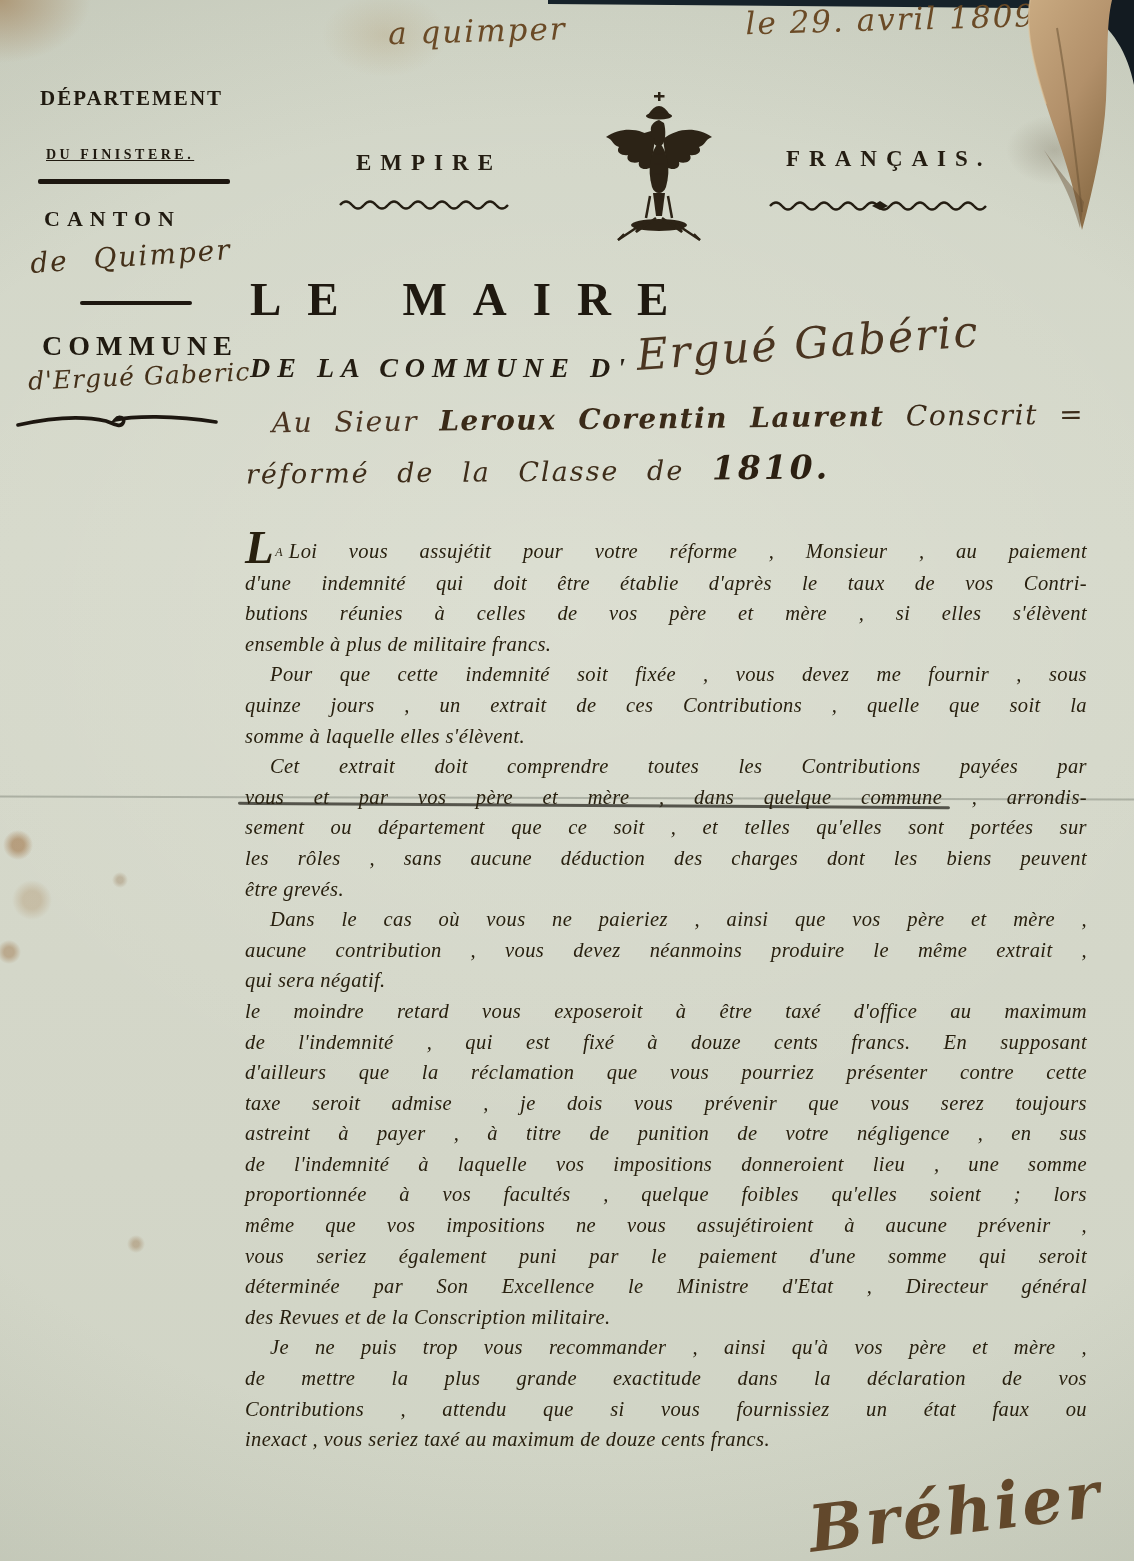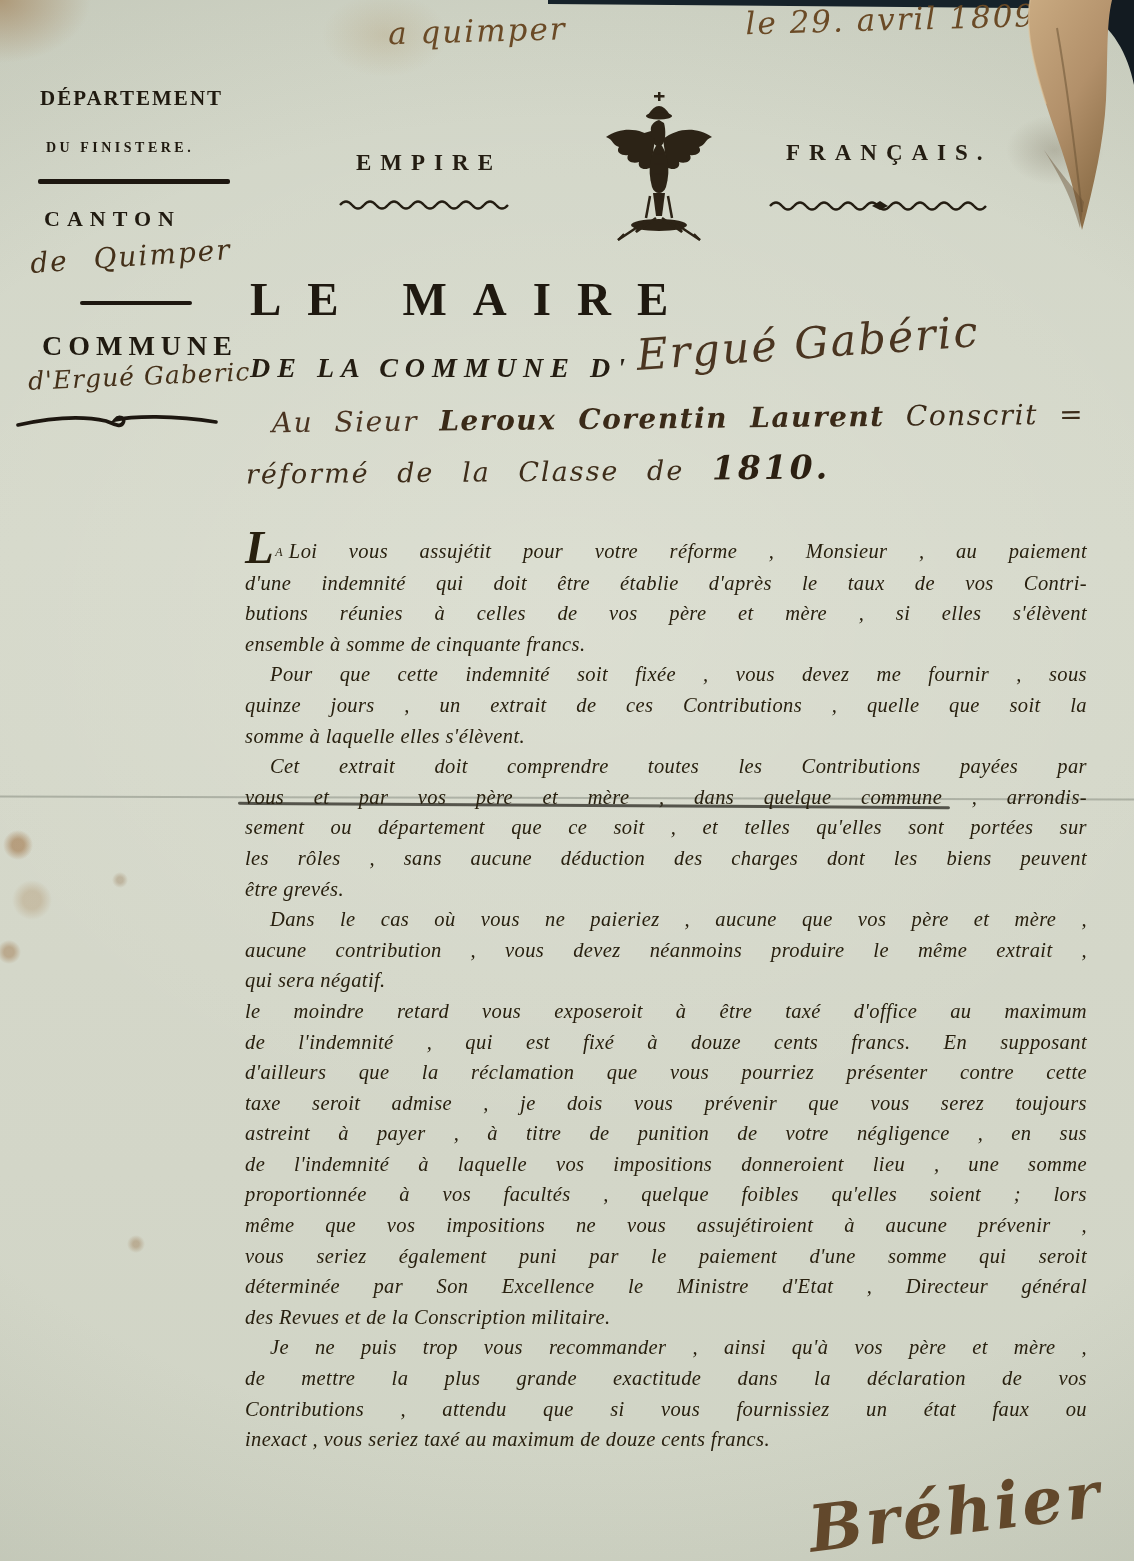--- a/index.html
+++ b/index.html
@@ -57,36 +57,36 @@
 
   <div class="crease"></div>
   <div class="strike"></div>
 
   <div class="hw hw-date">
     <span>a quimper</span>
     <span>le 29. avril 1809.</span>
   </div>
 
   <div class="abs caps" style="left:40px;top:86px;font-size:21px;">DÉPARTEMENT</div>
-  <div class="abs caps" style="left:46px;top:140px;font-size:14px;letter-spacing:3.5px;">DU FINISTERE.</div>
+  <div class="abs caps" style="left:46px;top:147px;font-size:14px;letter-spacing:3.5px;text-decoration:underline;">DU FINISTERE.</div>
   <div class="rule" style="left:38px;top:179px;width:192px;height:5px;"></div>
   <div class="abs caps" style="left:44px;top:206px;font-size:22px;letter-spacing:7px;">CANTON</div>
   <div class="hw hw-canton">de Quimper</div>
   <div class="rule" style="left:80px;top:301px;width:112px;height:4px;"></div>
   <div class="abs caps" style="left:42px;top:330px;font-size:28px;letter-spacing:6px;">COMMUNE</div>
   <div class="hw hw-commune">d'Ergué Gaberic</div>
   <svg class="abs" style="left:14px;top:412px;" width="210" height="22" viewBox="0 0 210 22">
     <path d="M4,13 C40,5 70,4 92,9 C101,12 106,16 109,11 C112,6 105,3 101,8 C118,4 160,3 202,10" fill="none" stroke="#1d1710" stroke-width="3.6" stroke-linecap="round"></path>
   </svg>
 
   <div class="abs masthead-word" style="left:356px;top:150px;">EMPIRE</div>
   <svg class="abs" style="left:338px;top:198px;" width="176" height="12" viewBox="0 0 176 12">
     <path d="M2,7 q6,-7 12,0 t12,0 t12,0 t12,0 t12,0 t12,0 t12,0 t12,0 t12,0 t12,0 t12,0 t12,0 t12,0 t12,0" fill="none" stroke="#241d12" stroke-width="2.3"></path>
   </svg>
-  <div class="abs masthead-word" style="left:786px;top:140px;text-align:center;">FRANÇAIS.</div>
+  <div class="abs masthead-word" style="left:786px;top:146px;text-align:center;">FRANÇAIS.</div>
   <svg class="abs" style="left:768px;top:198px;" width="224" height="14" viewBox="0 0 224 14">
     <path d="M2,8 q6,-7 12,0 t12,0 t12,0 t12,0 t12,0 t12,0 t12,0 t12,0 t12,0 t12,0 t12,0 t12,0 t12,0 t12,0 t12,0 t12,0 t12,0 t12,0" fill="none" stroke="#241d12" stroke-width="2.3"></path>
     <polygon points="104,8 112,3 120,8 112,12" fill="#241d12"></polygon>
   </svg>
 
   <svg class="abs" style="left:598px;top:92px;" width="122" height="152" viewBox="0 0 122 152">
     <g fill="#2c2316" stroke="#2c2316">
       <rect x="60" y="0" width="2.5" height="9" stroke="none"></rect>
       <rect x="56" y="3" width="10.5" height="2.5" stroke="none"></rect>
       <path d="M50,23 Q61,5 72,23 Z" stroke="none"></path>
@@ -120,36 +120,36 @@
   <div class="hw hw-addr2">
     <span>réformé de la Classe de</span>
     <span class="year">1810.</span>
   </div>
 
   <div class="body-text">
       <div>
         <div class="bline"><span class="dropcap">L</span><span class="smallcap">A</span>Loi vous assujétit pour votre réforme , Monsieur , au paiement</div>
         <div class="bline">d'une indemnité qui doit être établie d'après le taux de vos Contri-</div>
         <div class="bline">butions réunies à celles de vos père et mère , si elles s'élèvent</div>
-        <div class="bline last">ensemble à somme de cinquante francs.</div>
+        <div class="bline last">ensemble à plus de militaire francs.</div>
       </div>
       <div>
         <div class="bline indent">Pour que cette indemnité soit fixée , vous devez me fournir , sous</div>
         <div class="bline">quinze jours , un extrait de ces Contributions , quelle que soit la</div>
         <div class="bline last">somme à laquelle elles s'élèvent.</div>
       </div>
       <div>
         <div class="bline indent">Cet extrait doit comprendre toutes les Contributions payées par</div>
         <div class="bline">vous et par vos père et mère , dans quelque commune , arrondis-</div>
         <div class="bline">sement ou département que ce soit , et telles qu'elles sont portées sur</div>
         <div class="bline">les rôles , sans aucune déduction des charges dont les biens peuvent</div>
         <div class="bline last">être grevés.</div>
       </div>
       <div>
-        <div class="bline indent">Dans le cas où vous ne paieriez , aucune que vos père et mère ,</div>
+        <div class="bline indent">Dans le cas où vous ne paieriez , ainsi que vos père et mère ,</div>
         <div class="bline">aucune contribution , vous devez néanmoins produire le même extrait ,</div>
         <div class="bline last">qui sera négatif.</div>
       </div>
       <div>
         <div class="bline">le moindre retard vous exposeroit à être taxé d'office au maximum</div>
         <div class="bline">de l'indemnité , qui est fixé à douze cents francs. En supposant</div>
         <div class="bline">d'ailleurs que la réclamation que vous pourriez présenter contre cette</div>
         <div class="bline">taxe seroit admise , je dois vous prévenir que vous serez toujours</div>
         <div class="bline">astreint à payer , à titre de punition de votre négligence , en sus</div>
         <div class="bline">de l'indemnité à laquelle vos impositions donneroient lieu , une somme</div>

